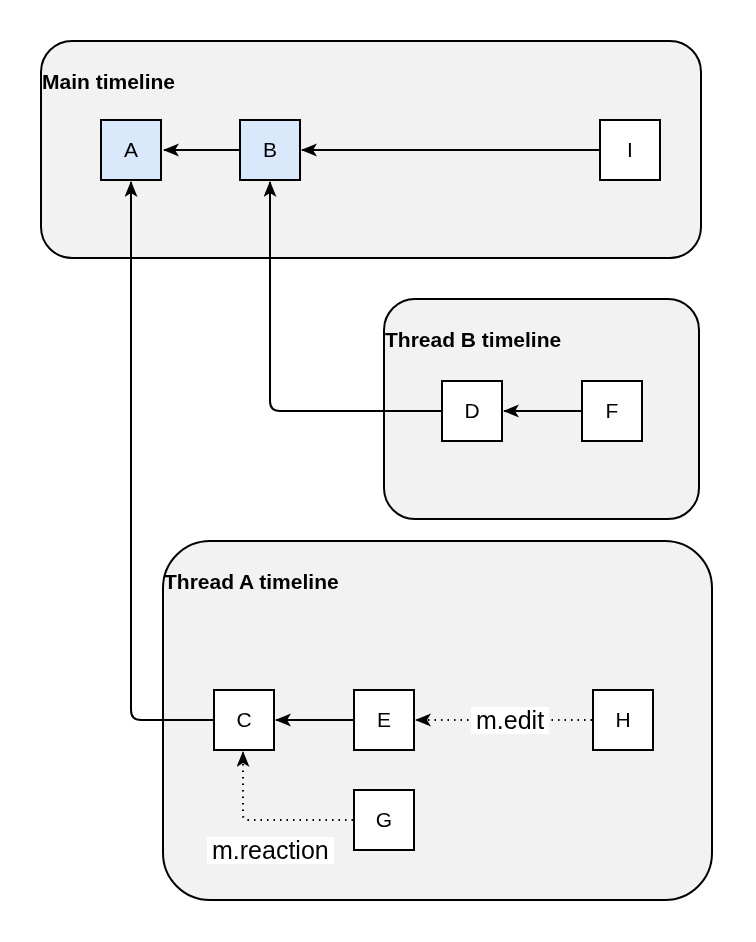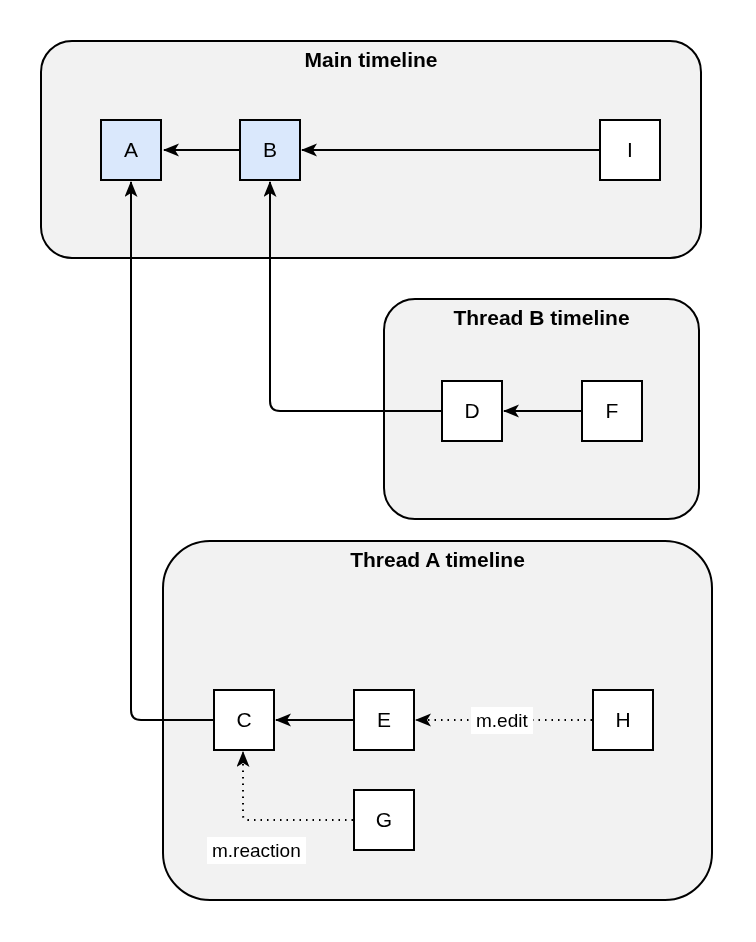--- a/index.html
+++ b/index.html
@@ -23,24 +23,24 @@
     color: var(--text-color);
     overflow: hidden;
   }
   .group {
     position: absolute;
     background: var(--group-fill);
     border: 2px solid var(--group-border);
     z-index: 1;
   }
   .group-title {
-    text-align: center;
+    text-align: left;
     font-weight: bold;
     font-size: 21px;
-    padding-top: 6px;
+    padding-top: 28px;
     color: var(--text-color);
   }
   .edges {
     position: absolute;
     left: 0; top: 0;
     z-index: 2;
   }
   .edge {
     fill: none;
     stroke: var(--edge-color);
@@ -57,21 +57,21 @@
     display: flex;
     align-items: center;
     justify-content: center;
     font-size: 21px;
     z-index: 3;
   }
   .node.highlight { background: var(--node-highlight-fill); }
   .edge-label {
     position: absolute;
     background: var(--label-bg);
-    font-size: 19px;
+    font-size: 25px;
     line-height: 23px;
     padding: 2px 5px;
     white-space: nowrap;
     z-index: 4;
   }
 </style>
 </head>
 <body>
 
 <div class="canvas">

